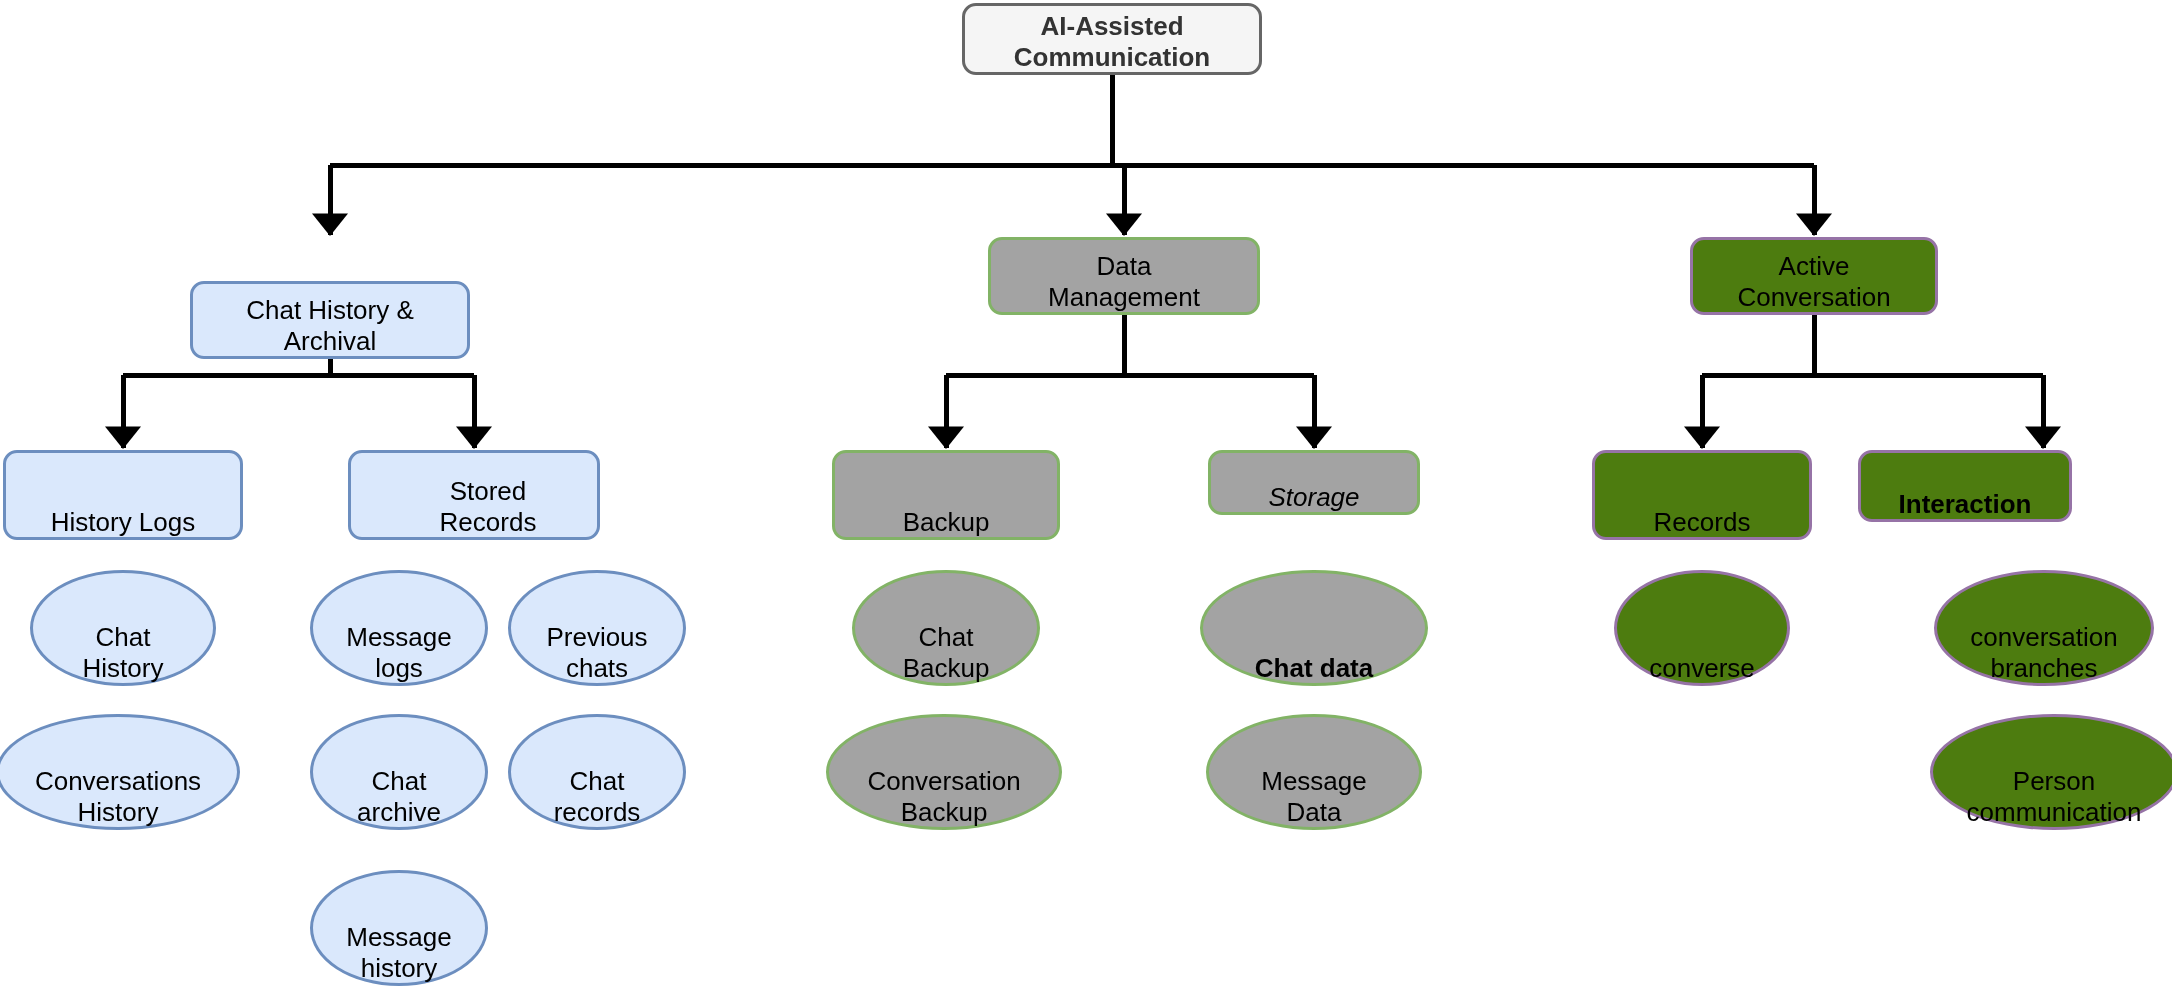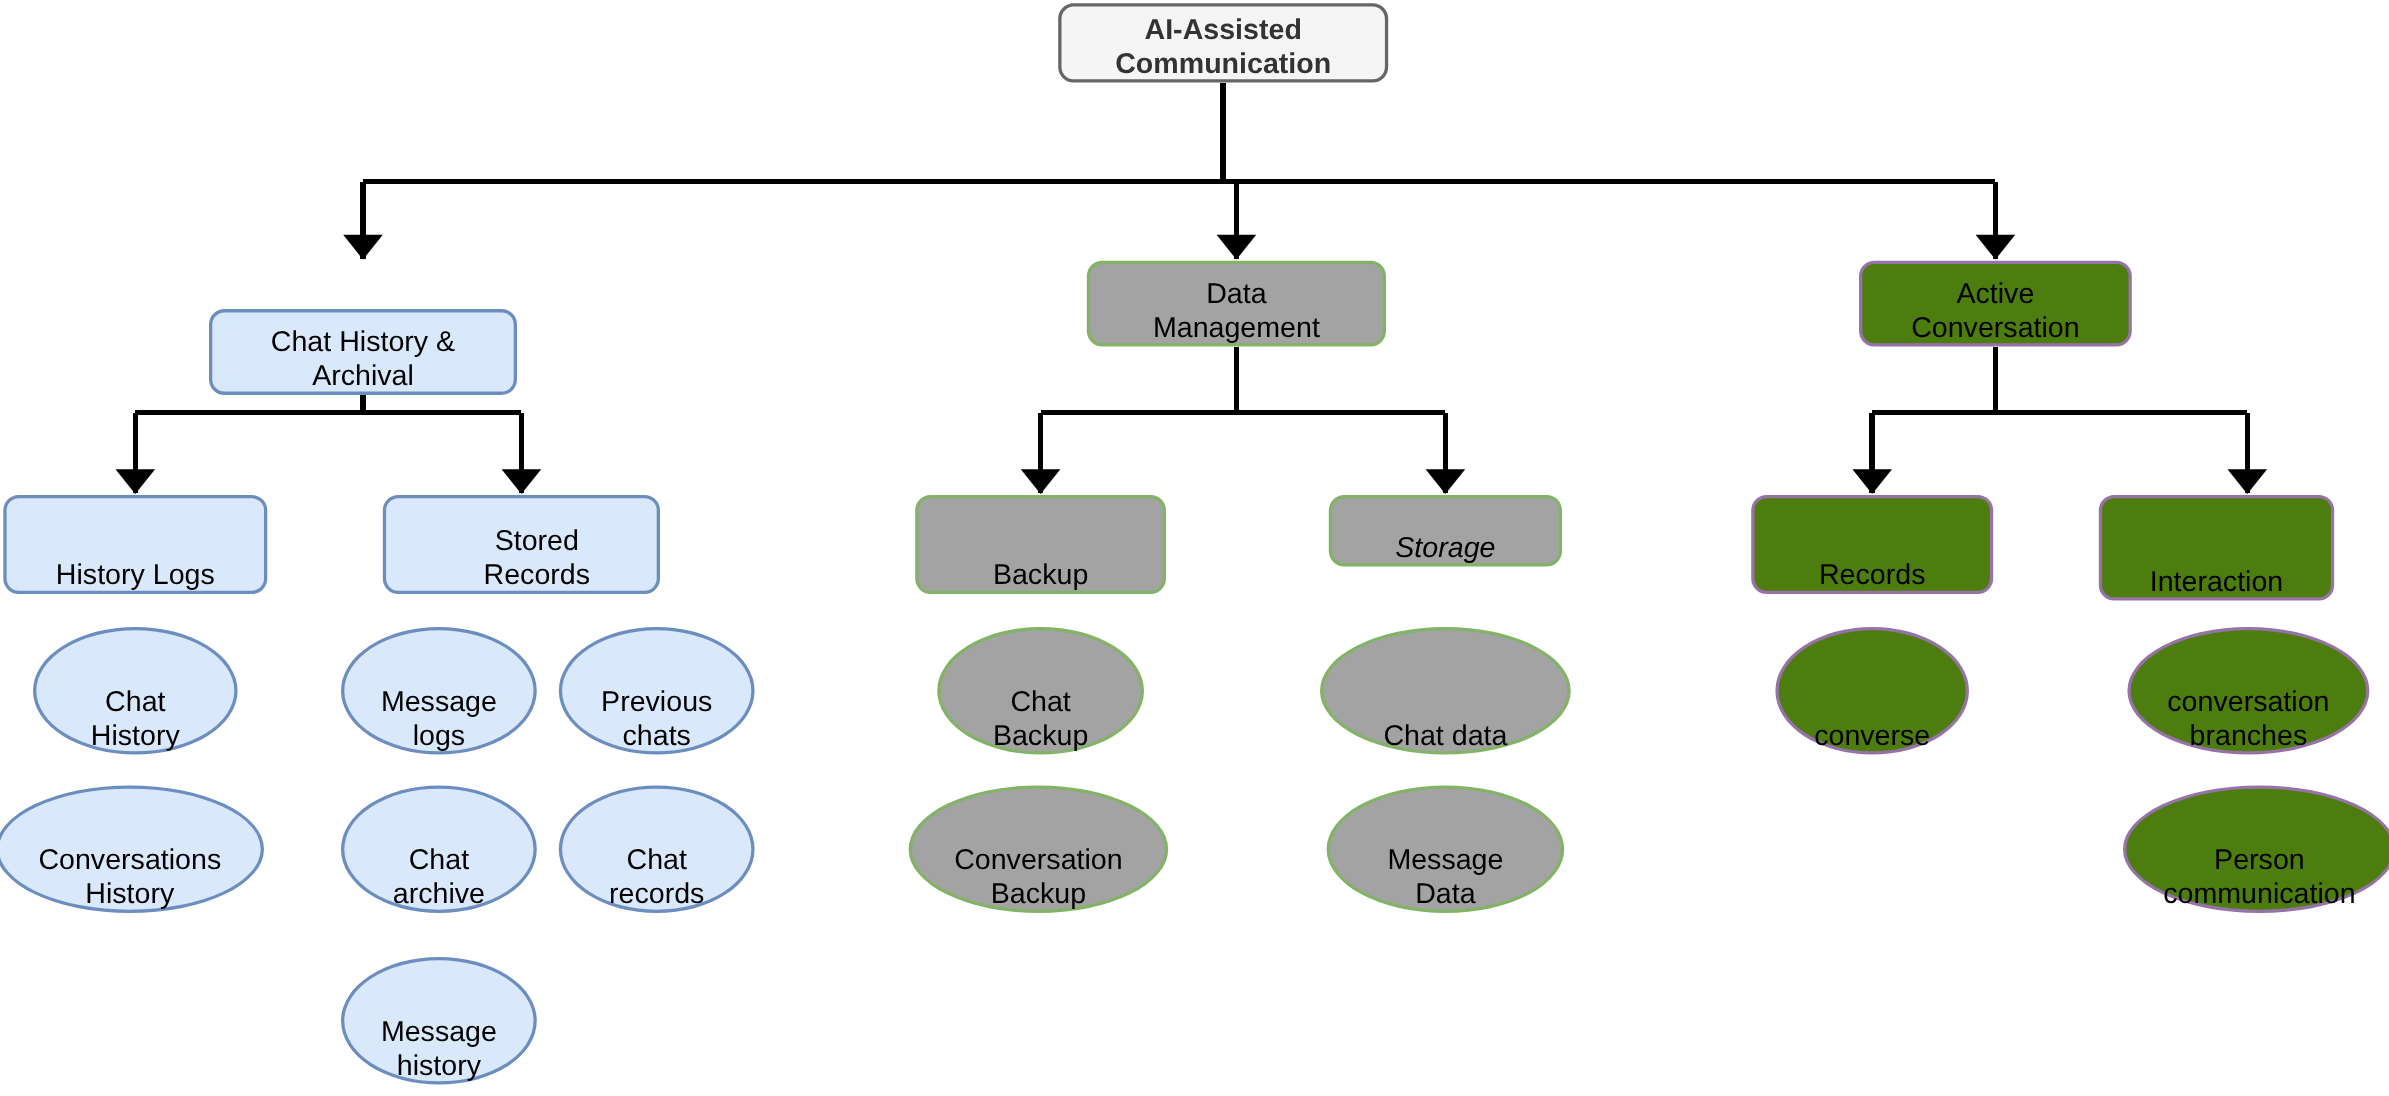--- a/index.html
+++ b/index.html
@@ -111,40 +111,40 @@
       <div class="node box green" style="left: 988px; top: 237px; width: 272px; height: 78px; font-size: 26px;"><span class="label">Data
 Management</span></div>
       <div class="node box purple" style="left: 1690px; top: 237px; width: 248px; height: 78px; font-size: 26px;"><span class="label">Active
 Conversation</span></div>
       <div class="node box blue" style="left: 3px; top: 450px; width: 240px; height: 90px; font-size: 26px;"><span class="label">History Logs</span></div>
       <div class="node box blue" style="left: 348px; top: 450px; width: 252px; height: 90px; font-size: 26px; padding-left: 28px;"><span class="label">Stored
 Records</span></div>
       <div class="node box green" style="left: 832px; top: 450px; width: 228px; height: 90px; font-size: 26px;"><span class="label">Backup</span></div>
       <div class="node box green" style="left: 1208px; top: 450px; width: 212px; height: 65px; font-size: 26px; font-style: italic;"><span class="label">Storage</span></div>
       <div class="node box purple" style="left: 1592px; top: 450px; width: 220px; height: 90px; font-size: 26px;"><span class="label">Records</span></div>
-      <div class="node box purple" style="left: 1908px; top: 450px; width: 214px; height: 96px; font-size: 26px;"><span class="label">Interaction</span></div>
+      <div class="node box purple" style="left: 1858px; top: 450px; width: 214px; height: 72px; font-size: 26px; font-weight: bold;"><span class="label">Interaction</span></div>
       <div class="node ellipse blue" style="left: 30px; top: 570px; width: 186px; height: 116px; font-size: 26px;"><span class="label">Chat
 History</span></div>
       <div class="node ellipse blue" style="left: -4px; top: 714px; width: 244px; height: 116px; font-size: 26px;"><span class="label">Conversations
 History</span></div>
       <div class="node ellipse blue" style="left: 310px; top: 570px; width: 178px; height: 116px; font-size: 26px;"><span class="label">Message
 logs</span></div>
       <div class="node ellipse blue" style="left: 508px; top: 570px; width: 178px; height: 116px; font-size: 26px;"><span class="label">Previous
 chats</span></div>
       <div class="node ellipse blue" style="left: 310px; top: 714px; width: 178px; height: 116px; font-size: 26px;"><span class="label">Chat
 archive</span></div>
       <div class="node ellipse blue" style="left: 508px; top: 714px; width: 178px; height: 116px; font-size: 26px;"><span class="label">Chat
 records</span></div>
       <div class="node ellipse blue" style="left: 310px; top: 870px; width: 178px; height: 116px; font-size: 26px;"><span class="label">Message
 history</span></div>
       <div class="node ellipse green" style="left: 852px; top: 570px; width: 188px; height: 116px; font-size: 26px;"><span class="label">Chat
 Backup</span></div>
       <div class="node ellipse green" style="left: 826px; top: 714px; width: 236px; height: 116px; font-size: 26px;"><span class="label">Conversation
 Backup</span></div>
-      <div class="node ellipse green" style="left: 1200px; top: 570px; width: 228px; height: 116px; font-size: 26px;"><span class="label">Chat data</span></div>
+      <div class="node ellipse green" style="left: 1200px; top: 570px; width: 228px; height: 116px; font-size: 26px; font-weight: bold;"><span class="label">Chat data</span></div>
       <div class="node ellipse green" style="left: 1206px; top: 714px; width: 216px; height: 116px; font-size: 26px;"><span class="label">Message
 Data</span></div>
       <div class="node ellipse purple" style="left: 1614px; top: 570px; width: 176px; height: 116px; font-size: 26px;"><span class="label">converse</span></div>
       <div class="node ellipse purple" style="left: 1934px; top: 570px; width: 220px; height: 116px; font-size: 26px;"><span class="label">conversation
 branches</span></div>
       <div class="node ellipse purple" style="left: 1930px; top: 714px; width: 248px; height: 116px; font-size: 26px;"><span class="label">Person
 communication</span></div>
     </div>
 </div>
 

